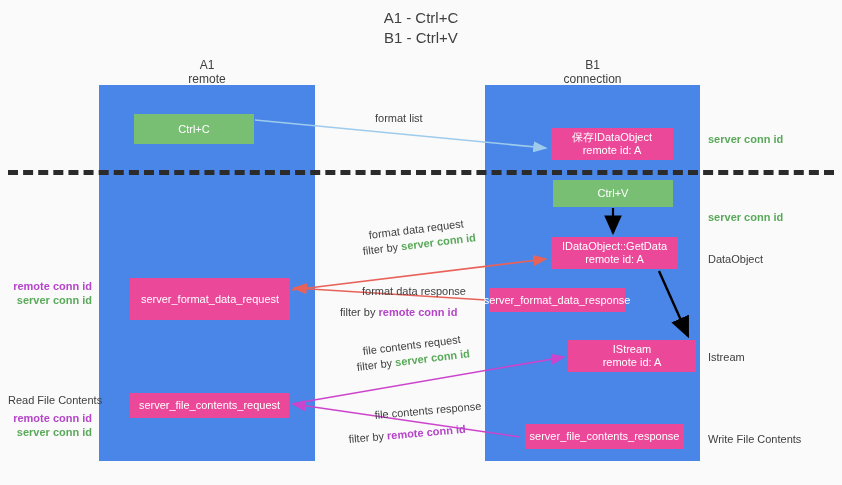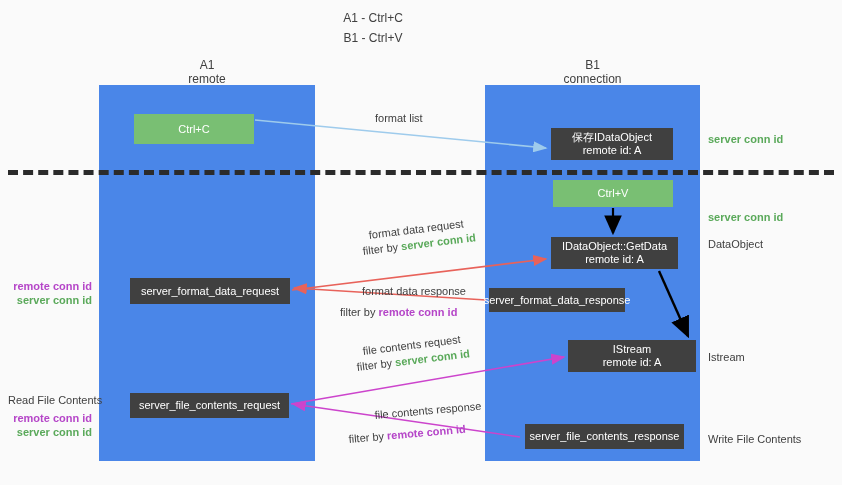--- a/index.html
+++ b/index.html
@@ -8,21 +8,21 @@
     background:#fafafa;
     font-family:"Liberation Sans", sans-serif;
     color:#3c3c3c;
     overflow:hidden;
     position:relative;
   }
   #stage{position:absolute;left:0;top:0;width:842px;height:485px;}
 
   .title{
     position:absolute;left:0;top:8px;width:746px;
-    text-align:center;font-size:12px;line-height:20px;color:#404040;
+    text-align:center;font-size:15px;line-height:20px;color:#404040;padding-left:48px;
   }
 
   .panel{position:absolute;background:#4a86e8;}
   #panel-a1{left:99px;top:85px;width:216px;height:376px;}
   #panel-b1{left:485px;top:85px;width:215px;height:376px;}
 
   .col-head{
     position:absolute;text-align:center;font-size:12px;line-height:14px;color:#404040;
   }
   #head-a1{left:99px;top:58px;width:216px;}
@@ -33,41 +33,41 @@
     border-top:5px dashed #2b2b2b;
   }
 
   .box{
     position:absolute;
     display:flex;align-items:center;justify-content:center;
     text-align:center;color:#ffffff;font-size:11px;line-height:13px;
     box-sizing:border-box;
   }
   .box.green{background:#79bf73;}
-  .box.orange{background:#404040;}
+  .box.orange{background:#ec4899;}
 
   #box-ctrlc{left:134px;top:105px;width:120px;height:30px;margin-top:9px;}
   #box-save-idataobject{left:551px;top:128px;width:122px;height:32px;}
   #box-ctrlv{left:553px;top:180px;width:120px;height:27px;}
   #box-getdata{left:551px;top:237px;width:127px;height:32px;}
-  #box-fmt-req{left:130px;top:278px;width:160px;height:26px;}
+  #box-fmt-req{left:130px;top:278px;width:160px;height:42px;}
   #box-fmt-res{left:489px;top:288px;width:136px;height:24px;}
   #box-istream{left:568px;top:340px;width:128px;height:32px;}
   #box-file-req{left:130px;top:393px;width:159px;height:25px;}
   #box-file-res{left:525px;top:424px;width:159px;height:25px;}
 
   .side-label{
     position:absolute;font-size:11px;line-height:14px;color:#404040;
   }
   .green-txt{color:#5aa95a;font-weight:bold;}
   .purple-txt{color:#b545c8;font-weight:bold;}
 
   #lbl-server-1{left:708px;top:132px;}
   #lbl-server-2{left:708px;top:210px;}
-  #lbl-dataobject{left:708px;top:237px;}
+  #lbl-dataobject{left:708px;top:252px;}
   #lbl-istream{left:708px;top:350px;}
   #lbl-write-file{left:708px;top:432px;text-align:right;}
 
   #lbl-left-conn-1{left:10px;top:279px;text-align:right;width:82px;}
   #lbl-read-file{left:8px;top:393px;}
   #lbl-left-conn-2{left:10px;top:411px;text-align:right;width:82px;}
 
   .arrow-label{
     position:absolute;font-size:11px;line-height:14px;color:#404040;
     white-space:nowrap;

